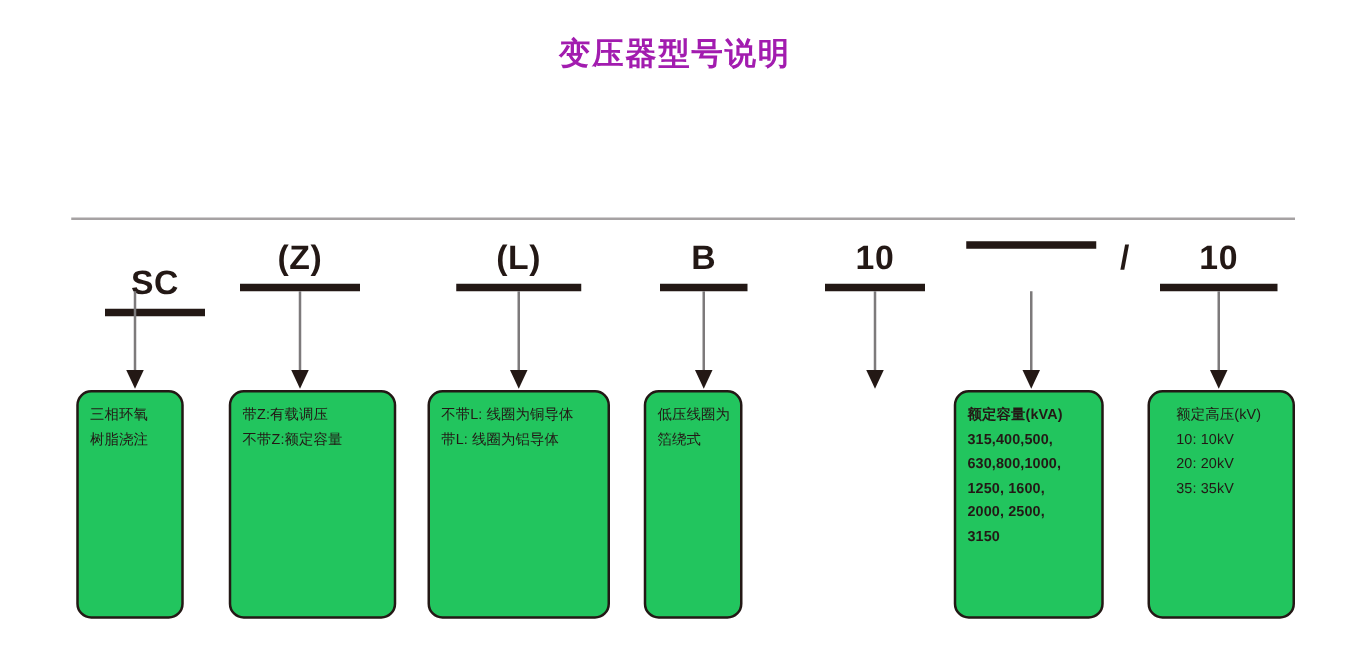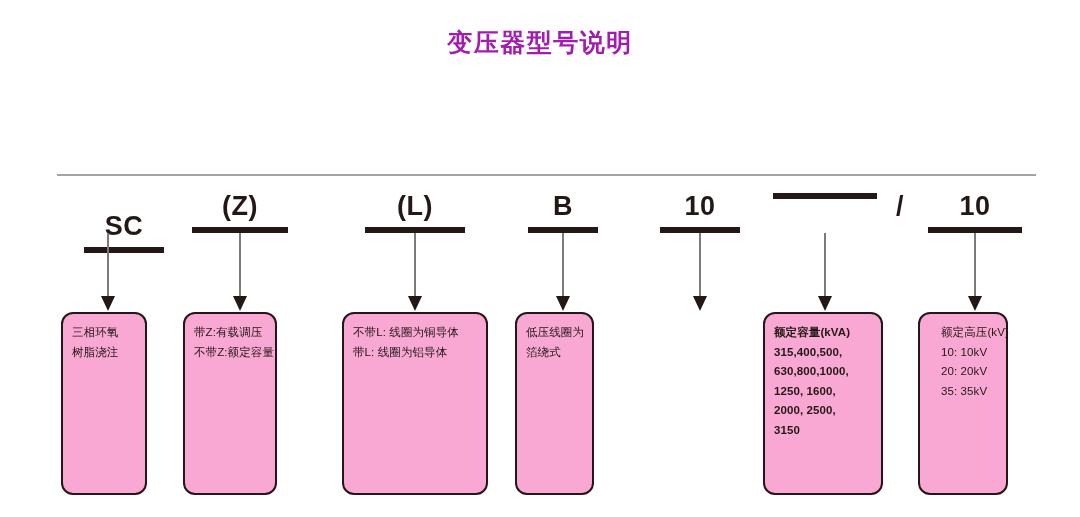--- a/index.html
+++ b/index.html
@@ -91,21 +91,21 @@
     border-left: 7px solid transparent;
     border-right: 7px solid transparent;
     border-top: 15px solid #231815;
   }
 
   
   .desc-box {
     position: absolute;
     top: 312px;
     height: 183px;
-    background: #f9a8d4;
+    background: #22c55e;
     border: 2px solid #231815;
     border-radius: 12px;
     box-sizing: border-box;
     padding: 9px 8px 6px 9px;
   }
   .desc-line {
     font-size: 11.5px;
     line-height: 19.5px;
     color: #231815;
     white-space: nowrap;
@@ -135,21 +135,21 @@
   </div>
 
   <div class="code-segment" style="left:180px; width:120px;">
     <div class="code-text">(Z)</div>
     <div class="code-underline" style="width:96px;"></div>
   </div>
   <div class="arrow" style="left:233px; top:233px; height:78px;">
     <div class="shaft" style="height:63px;"></div>
     <div class="head" style="top:63px;"></div>
   </div>
-  <div class="desc-box" style="left:183px; width:94px;">
+  <div class="desc-box" style="left:183px; width:134px;">
     <div class="desc-line">带Z:有载调压</div>
     <div class="desc-line">不带Z:额定容量</div>
   </div>
 
   <div class="code-segment" style="left:355px; width:120px;">
     <div class="code-text">(L)</div>
     <div class="code-underline" style="width:100px;"></div>
   </div>
   <div class="arrow" style="left:408px; top:233px; height:78px;">
     <div class="shaft" style="height:63px;"></div>
@@ -204,20 +204,20 @@
   </div>
 
   <div class="code-segment" style="left:920px; width:110px;">
     <div class="code-text">10</div>
     <div class="code-underline" style="width:94px;"></div>
   </div>
   <div class="arrow" style="left:968px; top:233px; height:78px;">
     <div class="shaft" style="height:63px;"></div>
     <div class="head" style="top:63px;"></div>
   </div>
-  <div class="desc-box" style="left:918px; width:90px;padding-left:21px;">
+  <div class="desc-box" style="left:918px; width:118px;padding-left:21px;">
     <div class="desc-line">额定高压(kV)</div>
     <div class="desc-line">10: 10kV</div>
     <div class="desc-line">20: 20kV</div>
     <div class="desc-line">35: 35kV</div>
   </div>
 
 </div>
 
 </body></html>

